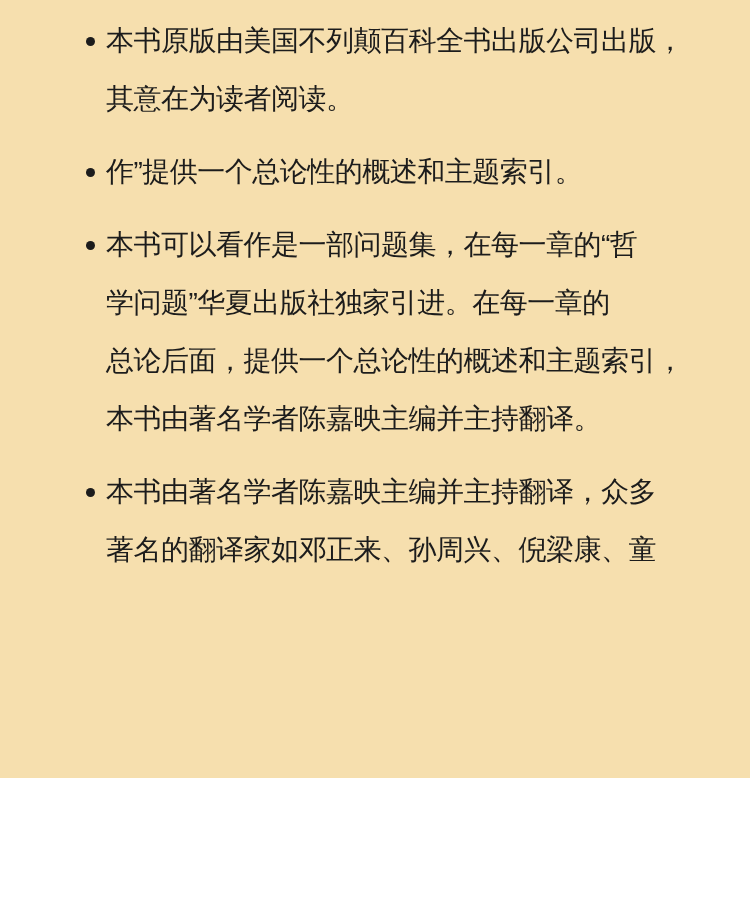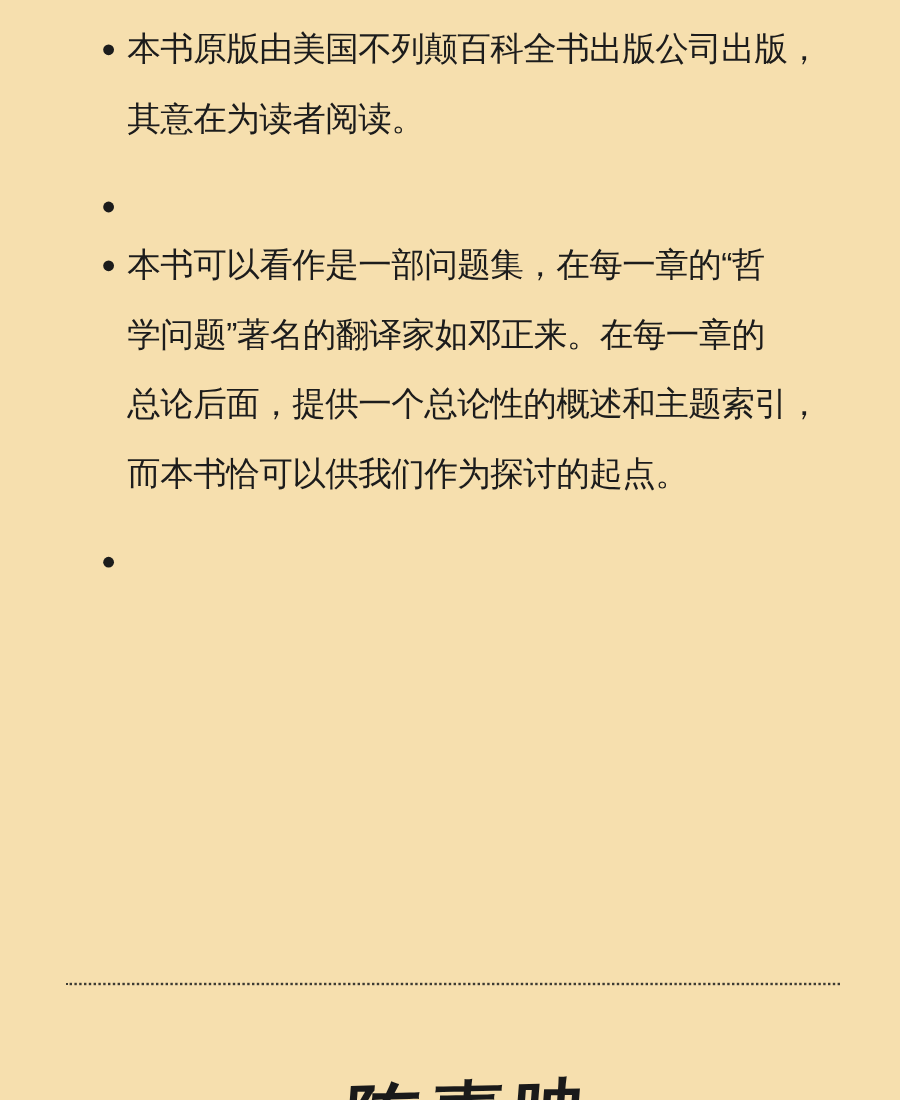--- a/index.html
+++ b/index.html
@@ -2,21 +2,21 @@
 <html><head>
 <meta charset="utf-8">
 <style>
   html, body {
     margin: 0;
     padding: 0;
   }
   .page {
     position: relative;
     width: 750px;
-    height: 917px;
+    height: 778px;
     background: #f6dfae;
     overflow: hidden;
     font-family: "Liberation Sans", sans-serif;
     color: #1c1c1c;
   }
   .bullets {
     list-style: none;
     margin: 0;
     padding: 12px 0 0 0;
   }
@@ -74,36 +74,39 @@
       <span class="dot"></span>
       <div class="lines">
         <div class="line">本书原版由美国不列颠百科全书出版公司出版，</div>
         <div class="line">其意在为读者阅读。</div>
       </div>
     </li>
 
     <li class="bullet">
       <span class="dot"></span>
       <div class="lines">
+        <div class="line">作”提供一个总论性的概述和主题索引。</div>
       </div>
     </li>
 
     <li class="bullet">
       <span class="dot"></span>
       <div class="lines">
         <div class="line">本书可以看作是一部问题集，在每一章的“哲</div>
-        <div class="line">学问题”著名的翻译家如邓正来。在每一章的</div>
+        <div class="line">学问题”华夏出版社独家引进。在每一章的</div>
         <div class="line">总论后面，提供一个总论性的概述和主题索引，</div>
-        <div class="line">而本书恰可以供我们作为探讨的起点。</div>
+        <div class="line">本书由著名学者陈嘉映主编并主持翻译。</div>
       </div>
     </li>
 
     <li class="bullet">
       <span class="dot"></span>
       <div class="lines">
+        <div class="line">本书由著名学者陈嘉映主编并主持翻译，众多</div>
+        <div class="line">著名的翻译家如邓正来、孙周兴、倪梁康、童</div>
       </div>
     </li>
 
   </ul>
 
   <div class="divider"></div>
 
   <div class="signature">陈嘉映</div>
 
 </div>

